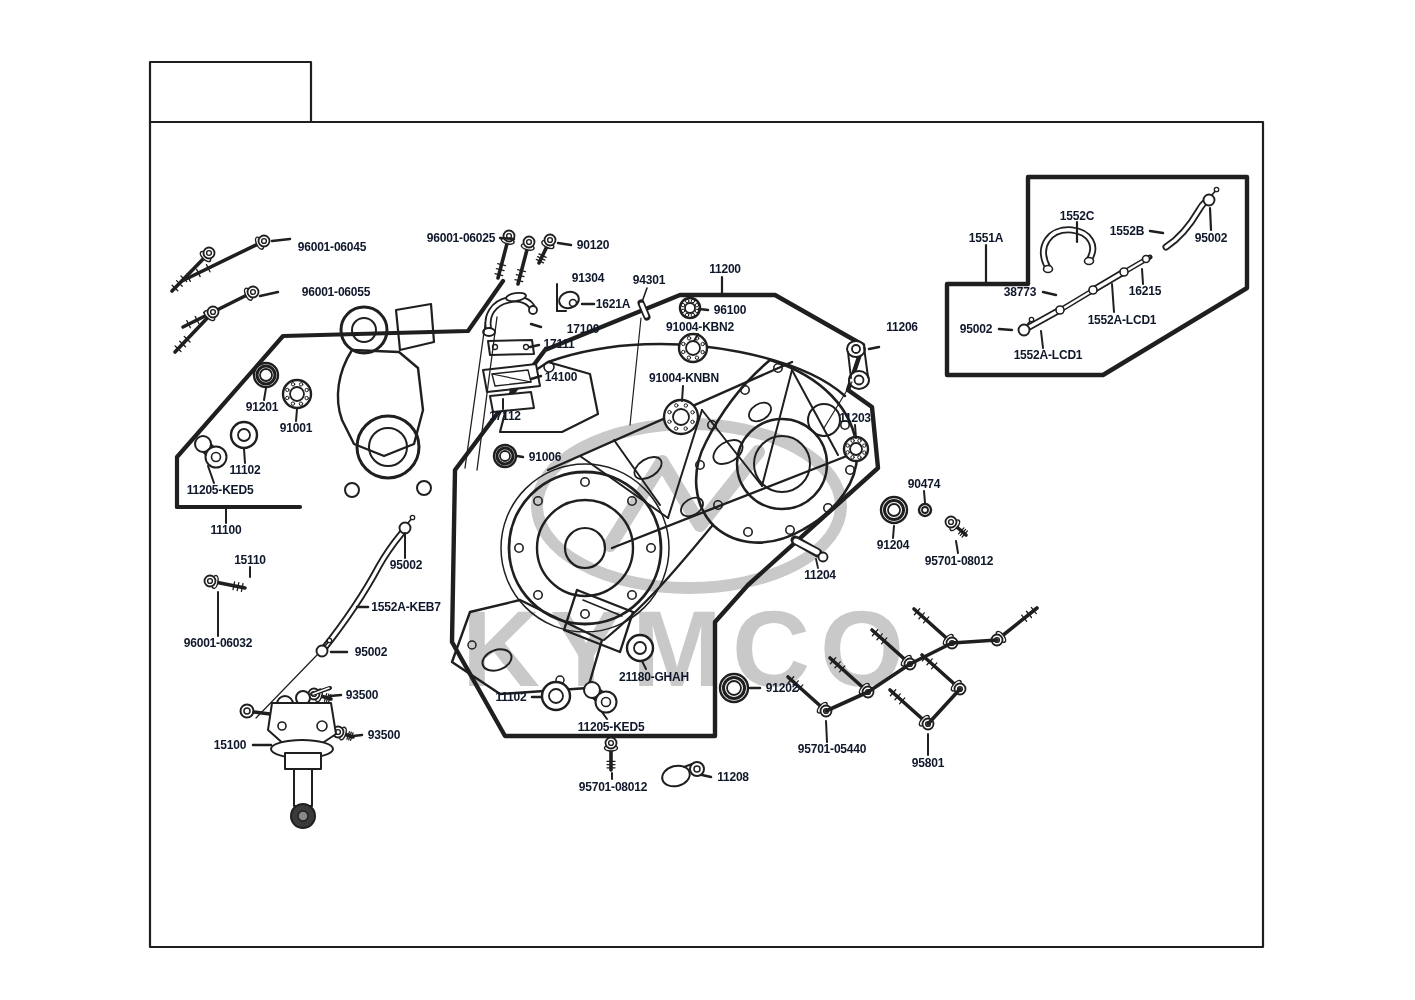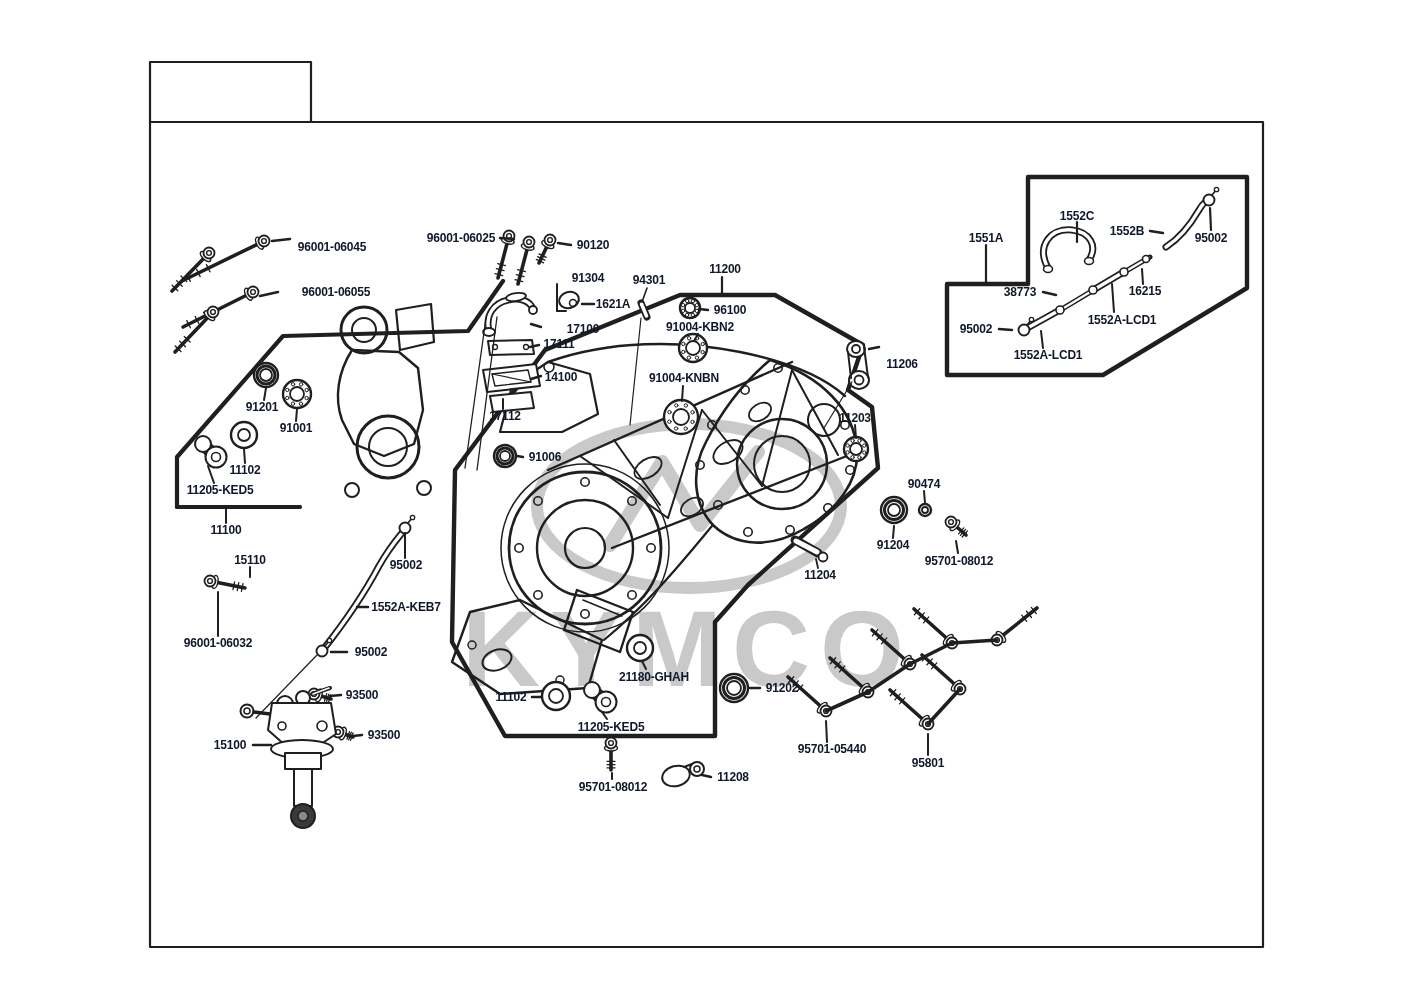--- a/index.html
+++ b/index.html
@@ -463,21 +463,21 @@
       <span class="part-label" style="left: 505px; top: 416px;">17112</span>
       <span class="part-label" style="left: 986px; top: 238px;">1551A</span>
       <span class="part-label" style="left: 1077px; top: 216px;">1552C</span>
       <span class="part-label" style="left: 1127px; top: 231px;">1552B</span>
       <span class="part-label" style="left: 1211px; top: 238px;">95002</span>
       <span class="part-label" style="left: 1020px; top: 292px;">38773</span>
       <span class="part-label" style="left: 1145px; top: 291px;">16215</span>
       <span class="part-label" style="left: 1122px; top: 320px;">1552A-LCD1</span>
       <span class="part-label" style="left: 976px; top: 329px;">95002</span>
       <span class="part-label" style="left: 1048px; top: 355px;">1552A-LCD1</span>
-      <span class="part-label" style="left: 902px; top: 364px;">11206</span>
+      <span class="part-label" style="left: 902px; top: 327px;">11206</span>
       <span class="part-label" style="left: 855px; top: 418px;">11203</span>
       <span class="part-label" style="left: 924px; top: 484px;">90474</span>
       <span class="part-label" style="left: 893px; top: 545px;">91204</span>
       <span class="part-label" style="left: 959px; top: 561px;">95701-08012</span>
       <span class="part-label" style="left: 820px; top: 575px;">11204</span>
       <span class="part-label" style="left: 262px; top: 407px;">91201</span>
       <span class="part-label" style="left: 296px; top: 428px;">91001</span>
       <span class="part-label" style="left: 245px; top: 470px;">11102</span>
       <span class="part-label" style="left: 220px; top: 490px;">11205-KED5</span>
       <span class="part-label" style="left: 226px; top: 530px;">11100</span>

